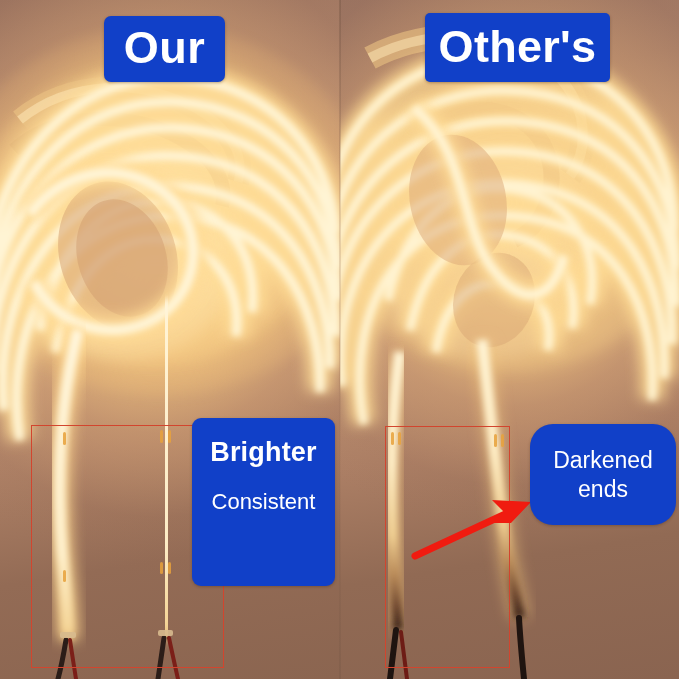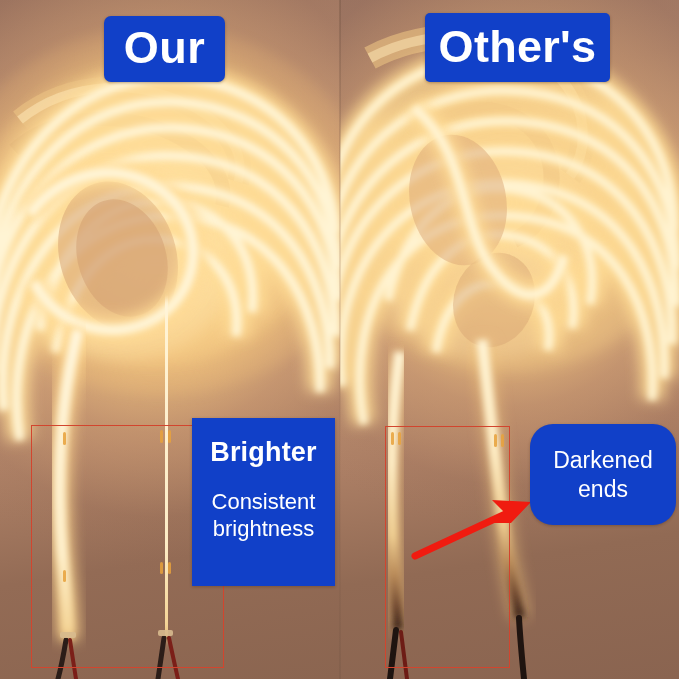--- a/index.html
+++ b/index.html
@@ -140,20 +140,21 @@
     position: absolute;
     left: 192px; top: 418px; width: 143px; height: 168px;
     background: #1140c8;
     z-index: 11;
     display: flex;
     flex-direction: column;
     align-items: center;
     padding-top: 21px;
     box-sizing: border-box;
     box-shadow: 0 1px 3px rgba(60,30,10,.30);
+    border-radius: 9px;
   }
   #callout-left .headline {
     color: #fff; font-size: 27px; font-weight: bold;
     line-height: 1; letter-spacing: .2px;
   }
   #callout-left .subline {
     color: #fff; font-size: 22px; font-weight: normal;
     line-height: 1.22; text-align: center; margin-top: 23px;
   }
 
@@ -381,21 +382,20 @@
   </div>
 
   <div class="badge" id="badge-other">
     <span class="badge-text">Other's</span>
   </div>
 
   <div id="callout-left">
     <span class="headline">Brighter</span>
     <span class="subline">
       <span>Consistent</span><br>
-      <span>brightness</span>
     </span>
   </div>
 
   <div id="callout-right">
     <span class="headline">
       <span>Darkened</span><br>
       <span>ends</span>
     </span>
   </div>
 

